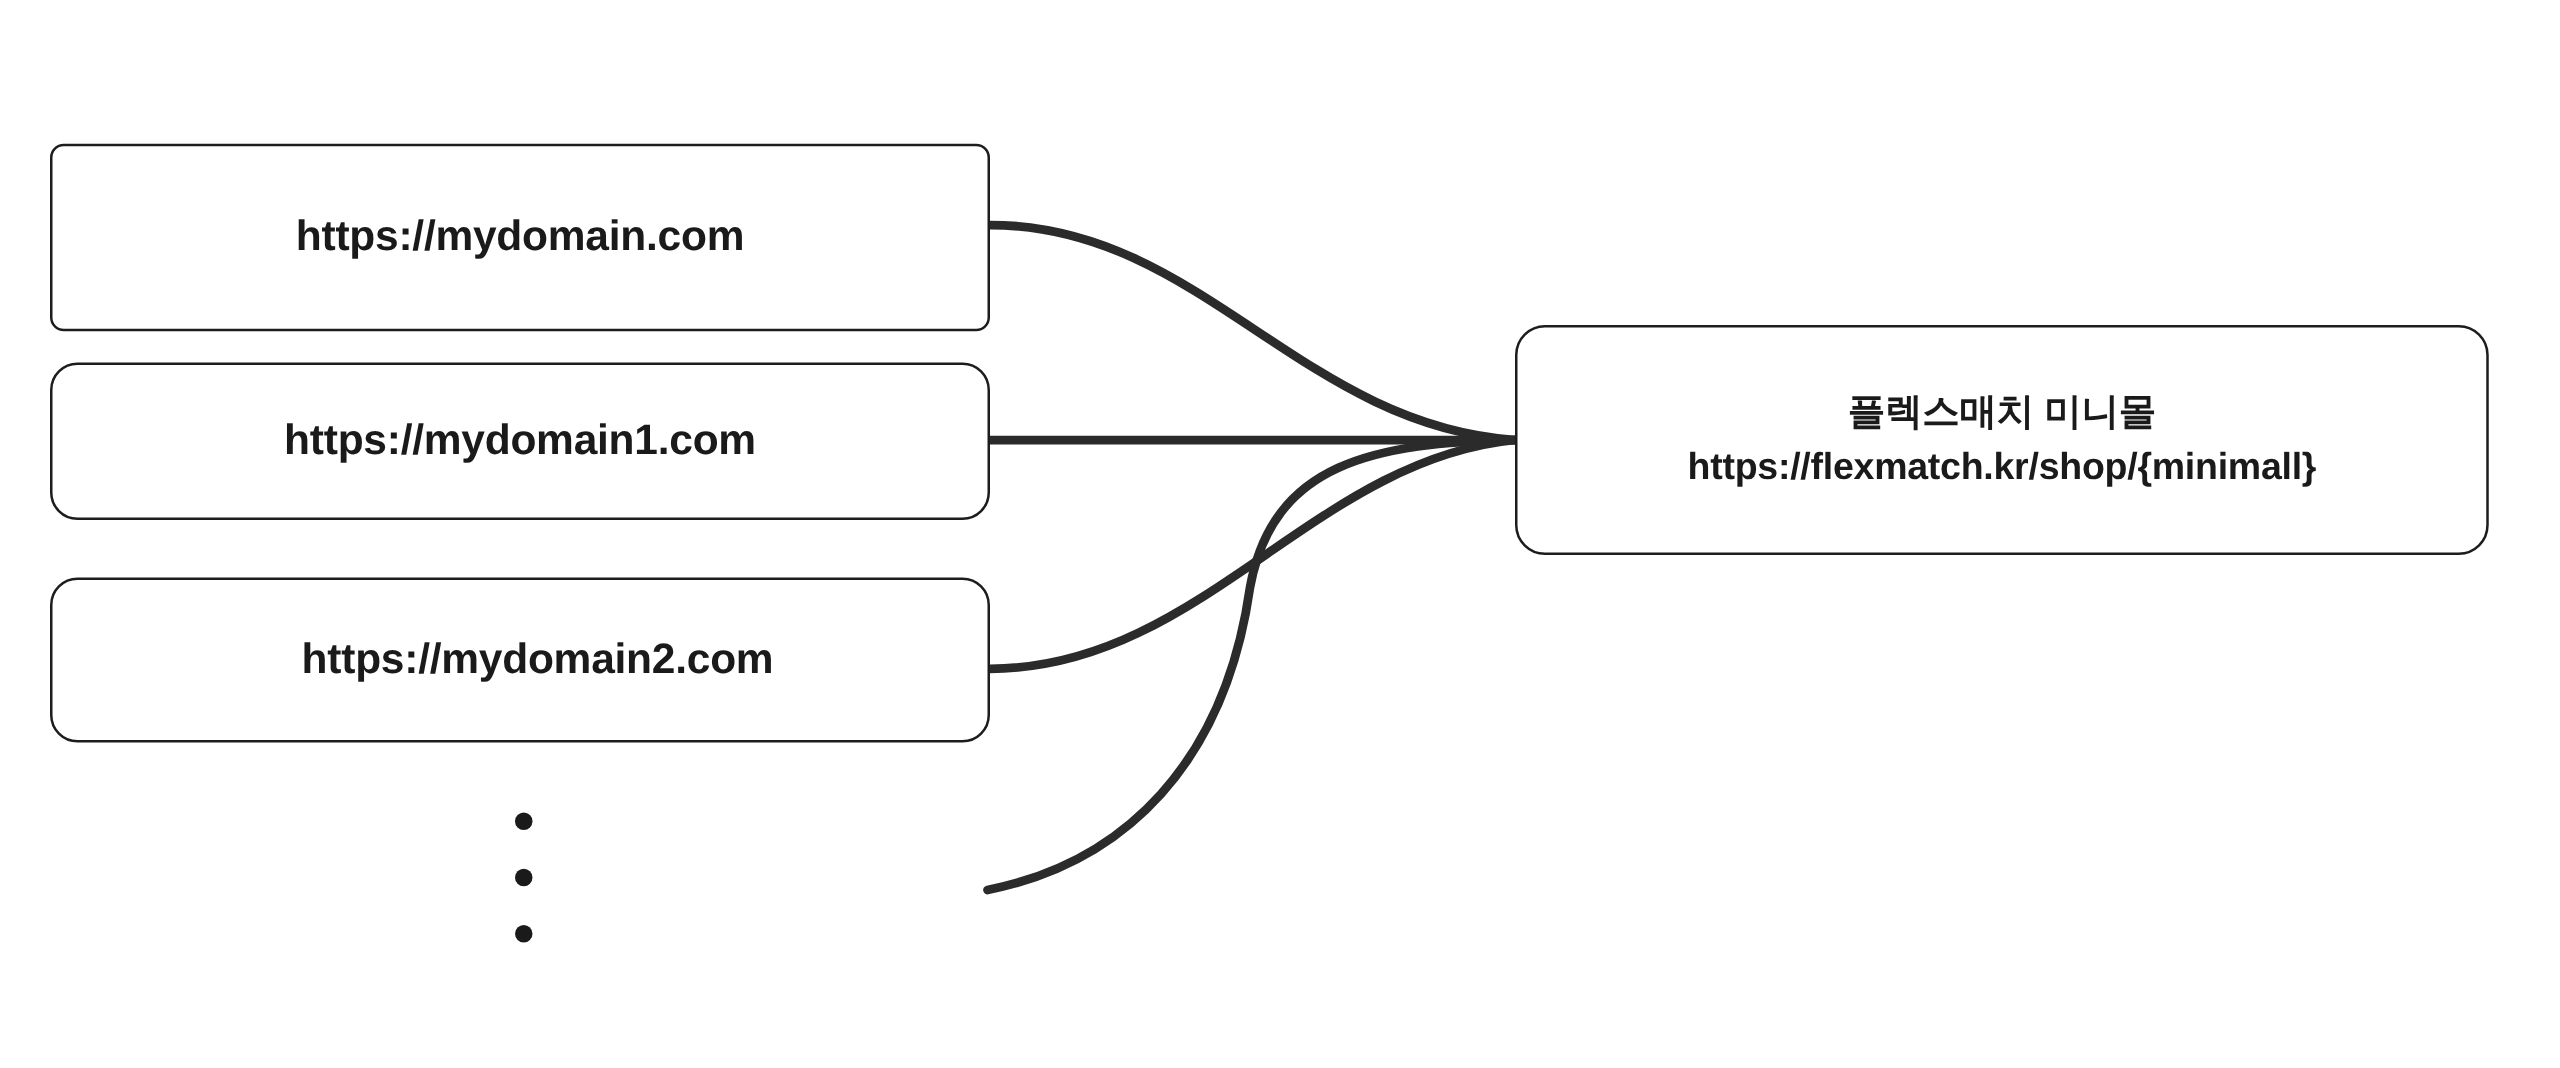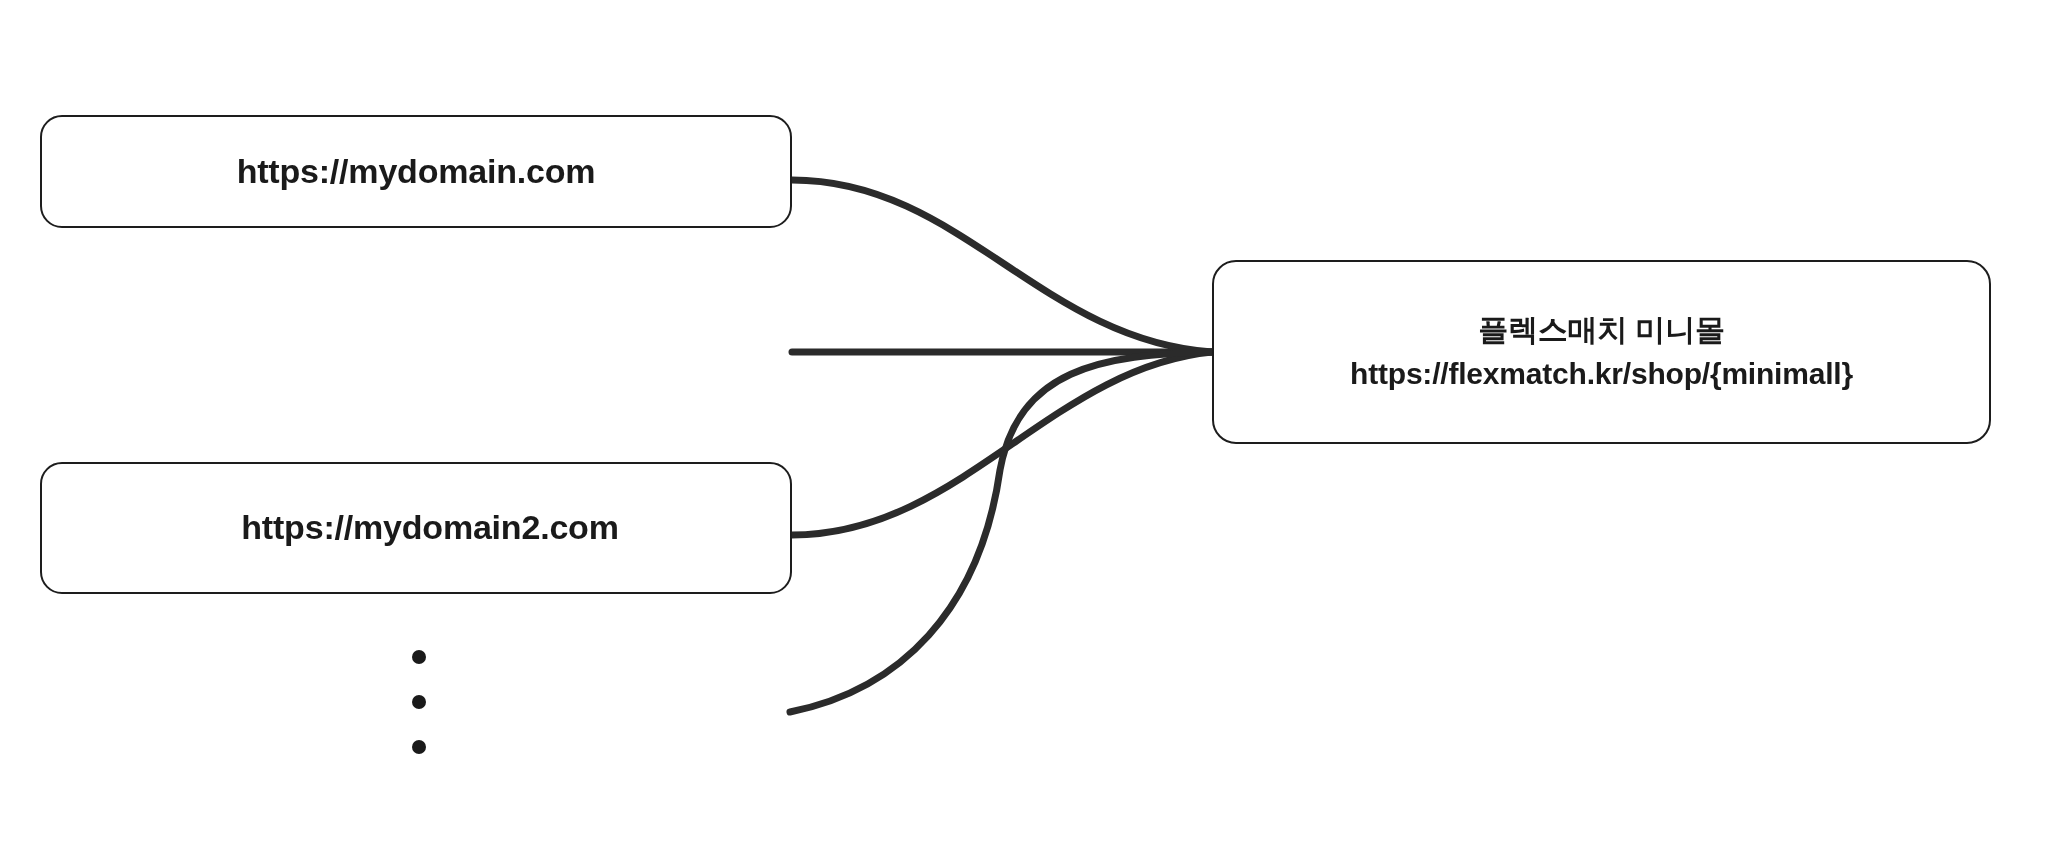--- a/index.html
+++ b/index.html
@@ -39,21 +39,21 @@
     text-align: center;
     z-index: 2;
   }
   .node-label {
     font-weight: bold;
     color: #1a1a1a;
     letter-spacing: -0.2px;
     white-space: nowrap;
   }
   
-  #node-domain-0 { left: 40px;  top: 115px; width: 752px; height: 113px; }
+  #node-domain-0 { left: 40px;  top: 115px; width: 752px; height: 150px; border-radius: 11px; }
   #node-domain-1 { left: 40px;  top: 290px; width: 752px; height: 126px; }
   #node-domain-2 { left: 40px;  top: 462px; width: 752px; height: 132px; padding-left: 28px; }
   .node-domain .node-label {
     font-size: 34px;
     line-height: 1.1;
   }
   
   #node-target {
     left: 1212px;
     top: 260px;
@@ -103,20 +103,23 @@
 
     <path d="M 792,535 C 960,535 1050,368 1212,352" fill="none" stroke="#2b2b2b" stroke-width="7" stroke-linecap="round"></path>
 
     <path d="M 790,712 C 900,690 980,610 1000,470 C 1018,370 1100,354 1212,352" fill="none" stroke="#2b2b2b" stroke-width="7" stroke-linecap="round"></path>
   </svg>
 
   <div class="node node-domain" id="node-domain-0">
     <span class="node-label">https://mydomain.com</span>
   </div>
 
+  <div class="node node-domain" id="node-domain-1">
+    <span class="node-label">https://mydomain1.com</span>
+  </div>
 
   <div class="node node-domain" id="node-domain-2">
     <span class="node-label">https://mydomain2.com</span>
   </div>
 
   <div id="ellipsis">
     <span class="dot"></span>
     <span class="dot"></span>
     <span class="dot"></span>
   </div>

